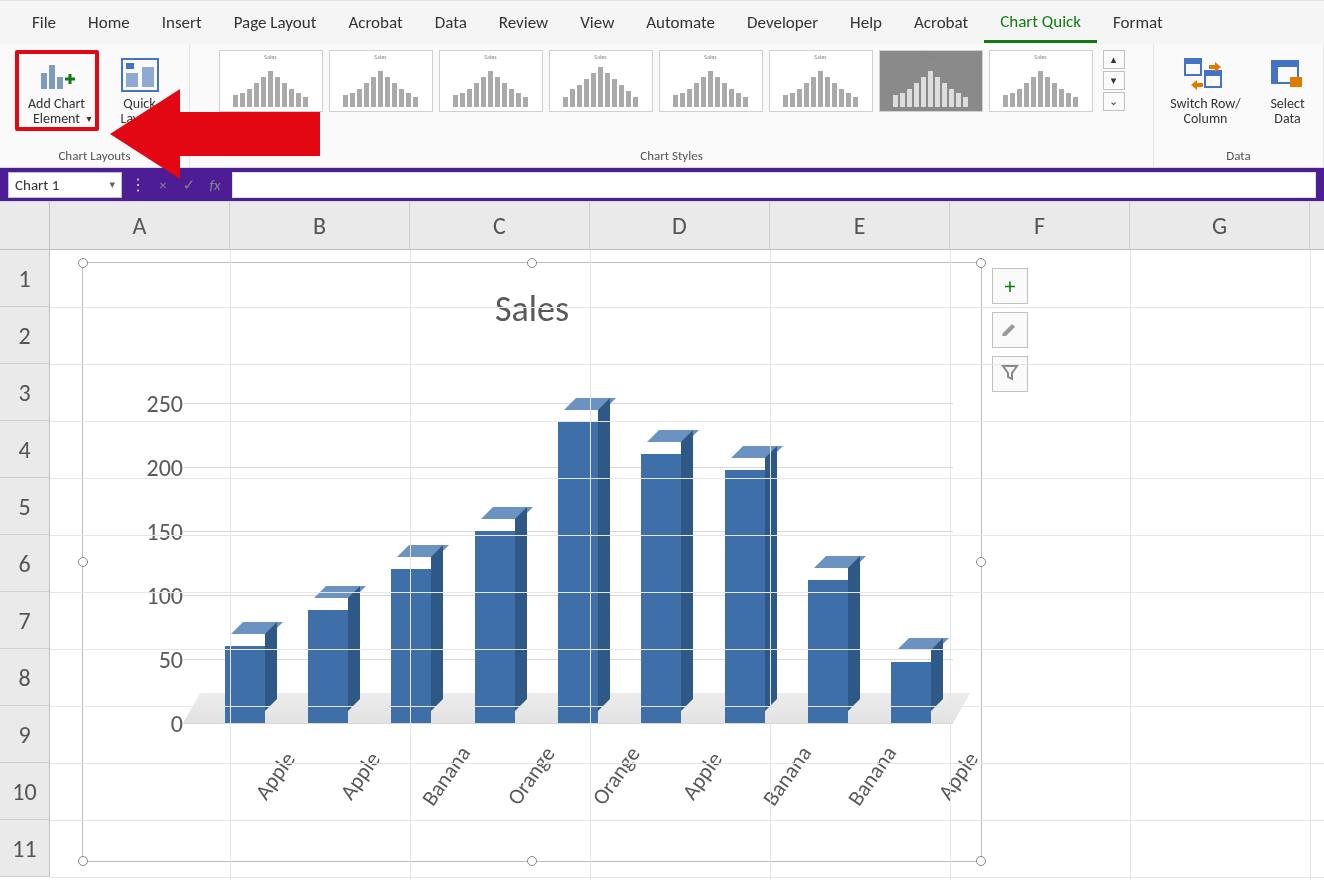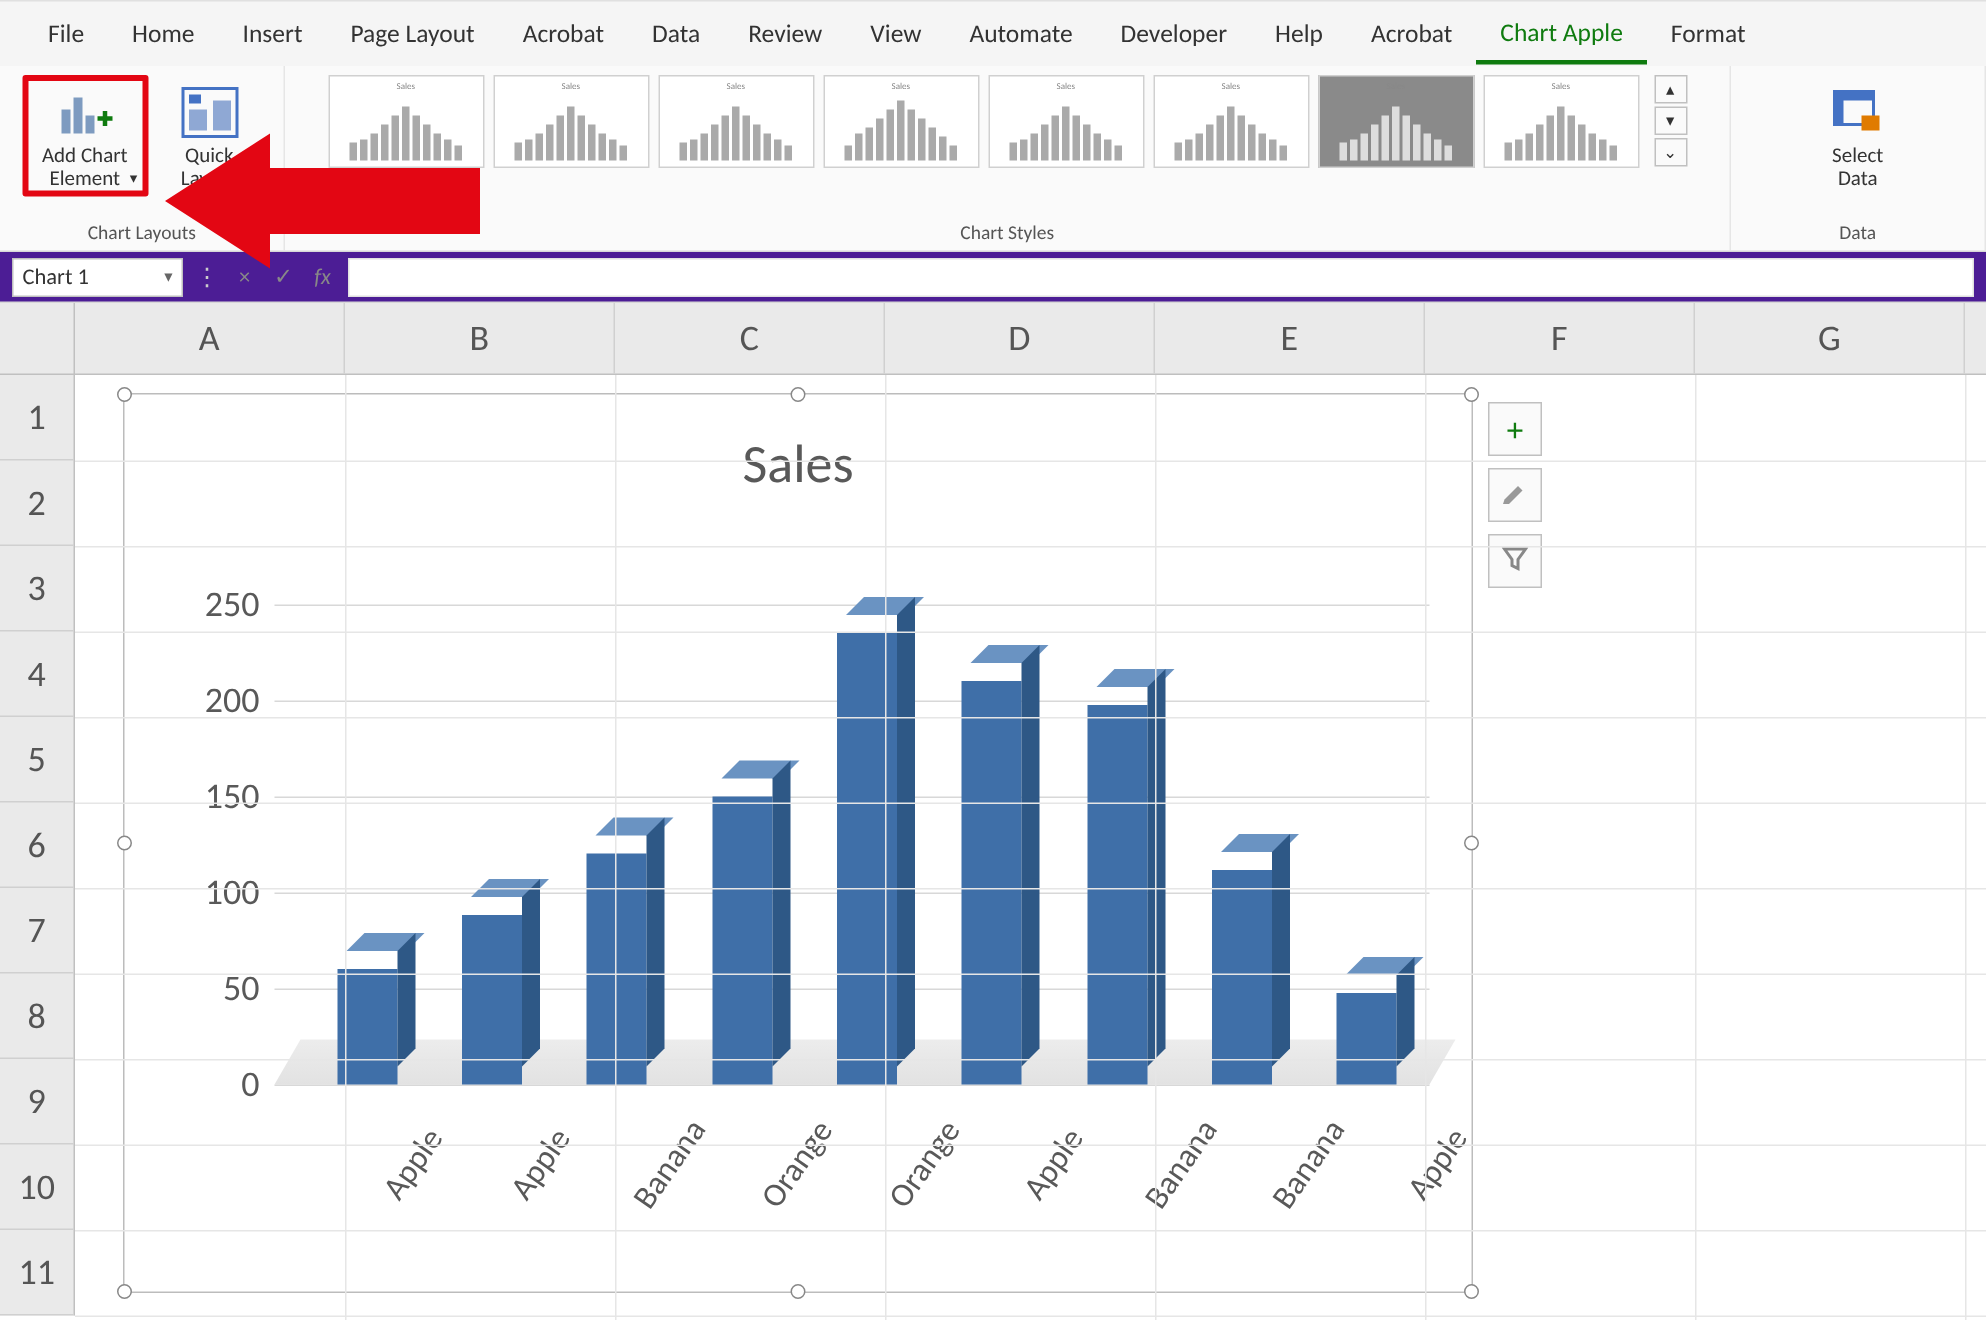--- a/index.html
+++ b/index.html
@@ -186,21 +186,21 @@
     left:100px; top:140px; width:770px; height:320px;
   }
   .floor {
     position:absolute; left:0; bottom:0; width:100%; height:30px;
     background: linear-gradient(#e0e0e0,#cfcfcf);
     transform: skewX(-30deg);
     transform-origin: bottom left;
     opacity:0.6;
   }
   .gridline { position:absolute; left:0; right:0; border-top:1px solid #d8d8d8; }
-  .ylabel { position:absolute; right:100%; margin-right:10px; font-size:24px; color:#595959; transform:translateY(-50%);}
+  .ylabel { position:absolute; right:100%; font-size:24px; color:#595959; transform:translateY(-50%);}
   .bars { position:absolute; left:20px; bottom:0; right:0; top:0; display:flex; align-items:flex-end; gap:0; }
   .bar-wrap { flex:1; display:flex; justify-content:center; align-items:flex-end; position:relative;}
   .bar3d { width:40px; position:relative; }
   .bar-front { position:absolute; bottom:0; width:100%; background:#3f6fa8; }
   .bar-top { position:absolute; width:100%; height:12px; background:#6a93c2; transform:skewX(-45deg) translate(6px,-12px); transform-origin:top left;}
   .bar-side { position:absolute; top:-12px; right:-12px; width:12px; background:#2e5886; transform:skewY(-45deg); transform-origin:top left;}
   .xlabels { position:absolute; left:120px; right:10px; top:470px; display:flex; }
   .xlabels div { flex:1; text-align:center; font-size:22px; color:#595959; transform:rotate(-55deg); transform-origin:top right; white-space:nowrap; }
 
   
@@ -221,21 +221,21 @@
     <div class="menu-item">Insert</div>
     <div class="menu-item">Page Layout</div>
     <div class="menu-item">Acrobat</div>
     <div class="menu-item">Data</div>
     <div class="menu-item">Review</div>
     <div class="menu-item">View</div>
     <div class="menu-item">Automate</div>
     <div class="menu-item">Developer</div>
     <div class="menu-item">Help</div>
     <div class="menu-item">Acrobat</div>
-    <div class="menu-item active">Chart Apple</div>
+    <div class="menu-item active">Chart Quick</div>
     <div class="menu-item">Format</div>
   </div>
 
 <div class="ribbon" style="position:relative;">
 
   <div class="ribbon-group" style="width:190px;">
     <div class="ribbon-row">
       <div class="ribbon-btn highlighted" style="width:84px;">
         <div class="icon-slot">
           <svg width="40" height="36" viewBox="0 0 40 36">
@@ -377,20 +377,34 @@
         <div>▴</div>
         <div>▾</div>
         <div>⌄</div>
       </div>
     </div>
     <div class="ribbon-group-label">Chart Styles</div>
   </div>
 
   <div class="ribbon-group" style="width:170px;">
     <div class="ribbon-row">
+      <div class="ribbon-btn" style="width:92px;">
+        <div class="icon-slot">
+          <svg width="46" height="36" viewBox="0 0 46 36">
+            <rect x="2" y="2" width="16" height="16" fill="none" stroke="#4472c4" stroke-width="2"></rect>
+            <rect x="2" y="2" width="16" height="5" fill="#4472c4"></rect>
+            <rect x="22" y="14" width="16" height="16" fill="none" stroke="#4472c4" stroke-width="2"></rect>
+            <rect x="22" y="14" width="16" height="5" fill="#4472c4"></rect>
+            <path d="M20 26 l-6 0 l0 -3 l-6 5 l6 5 l0 -3 l6 0 z" fill="#e07b00"></path>
+            <path d="M26 8 l6 0 l0 -3 l6 5 l-6 5 l0 -3 l-6 0 z" fill="#e07b00"></path>
+          </svg>
+        </div>
+        <span style="white-space:pre-line;">Switch Row/
+Column</span>
+      </div>
       <div class="ribbon-btn" style="width:60px;">
         <div class="icon-slot">
           <svg width="40" height="36" viewBox="0 0 40 36">
             <rect x="4" y="4" width="26" height="22" fill="none" stroke="#4472c4" stroke-width="2"></rect>
             <rect x="4" y="4" width="26" height="6" fill="#4472c4"></rect>
             <rect x="4" y="4" width="6" height="22" fill="#4472c4"></rect>
             <rect x="22" y="20" width="12" height="10" fill="#e07b00"></rect>
           </svg>
         </div>
         <span style="white-space:pre-line;">Select

